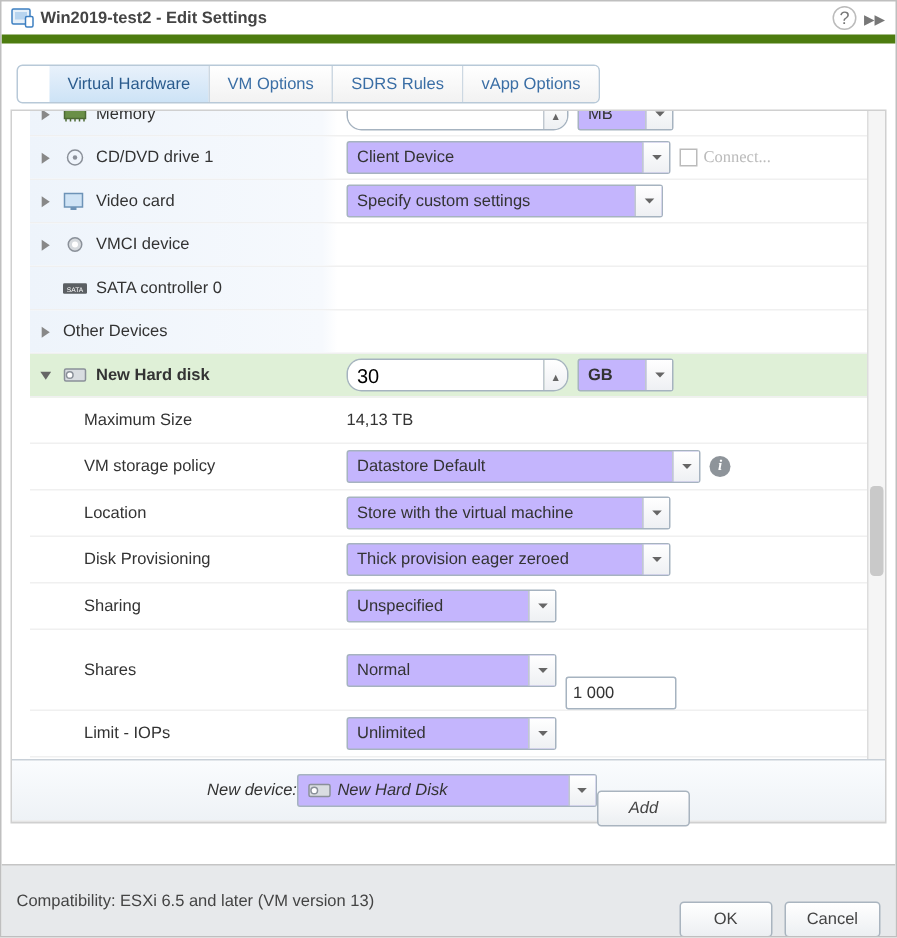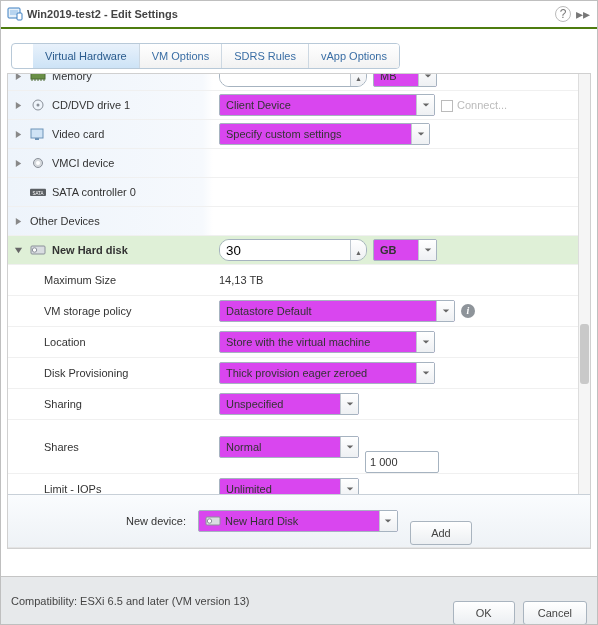--- a/index.html
+++ b/index.html
@@ -11,21 +11,21 @@
     background: #fff;
     width: 598px;
     height: 625px;
     position: relative;
     border: 1px solid #bfbfbf;
   }
   .titlebar {
     height: 28px;
     display: flex;
     align-items: center;
-    border-bottom: 2px solid #4d7c0f;
+    border-bottom: 6px solid #4d7c0f;
     padding: 0 6px;
   }
   .titlebar .title {
     flex: 1;
     font-weight: bold;
     color: #444;
     padding-left: 4px;
   }
   .help-icon, .expand-icon {
     width: 16px; height: 16px;
@@ -69,21 +69,21 @@
     height: 476px;
     position: relative;
     display: flex;
     flex-direction: column;
   }
   .scroll-area {
     overflow: hidden;
     flex: 1;
     position: relative;
   }
-  .rows { position: absolute; left: 0; right: 12px; top: -12px; }
+  .rows { position: absolute; left: 12px; right: 12px; top: -12px; }
   .scrollbar {
     position: absolute; right: 0; top: 0; bottom: 0; width: 12px;
     border-left: 1px solid #ddd;
     background: #f5f5f5;
   }
   .scrollbar .thumb {
     position: absolute; left: 1px; right: 1px; top: 250px; height: 60px;
     background: #c9c9c9;
     border-radius: 3px;
   }
@@ -124,21 +124,21 @@
     border: 1px solid #a6b3c0;
     border-radius: 2px;
     background: #fff;
     height: 22px;
     padding: 0 4px;
     color: #333;
   }
   .combo {
     display: inline-flex; align-items: center;
     padding: 0 0 0 6px;
-    background: #d946ef;
+    background: #c4b5fd;
     position: relative;
   }
   .combo .lbl { flex: 1; text-align: left; }
   .combo .caret {
     width: 18px; border-left: 1px solid #c0c8d0;
     display: flex; align-items: center; justify-content: center;
     background: linear-gradient(#fff,#eef0f3);
     height: 100%;
   }
   .combo .caret svg { width: 8px; height: 8px; }
@@ -150,30 +150,31 @@
   .spinner .btns { display: flex; flex-direction: column; border-left: 1px solid #c0c8d0; width: 16px; background: linear-gradient(#fff,#eef0f3); }
   .spinner .btns div { flex:1; display:flex; align-items:center; justify-content:center; font-size:7px; color:#666; }
   .spinner .btns div:first-child { border-bottom: 1px solid #c0c8d0; }
   .info-icon {
     width: 14px; height: 14px; border-radius: 50%;
     background: #8e949a; color: #fff; font-weight: bold; font-size: 10px;
     display: inline-flex; align-items: center; justify-content: center;
     font-style: italic; font-family: Georgia, serif;
   }
   .checkbox { width: 12px; height: 12px; border: 1px solid #bbb; display: inline-block; vertical-align: middle; margin-right: 4px; }
-  .disabled { color: #bbb; }
+  .disabled { color: #bbb; font-family: Liberation Serif, serif; }
   .new-device-bar {
     border-top: 1px solid #c8d0d8;
     border-bottom: 1px solid #e4e4e4;
     background: linear-gradient(#fafcfe,#eef2f6);
-    height: 54px;
+    height: 42px;
     display: flex;
     align-items: center;
     justify-content: center;
-    gap: 12px;
+    gap: 0;
+    font-style: italic;
   }
   .btn {
     display: inline-flex; align-items: center; justify-content: center;
     min-width: 62px; height: 24px;
     padding: 0 14px;
     border: 1px solid #a9b4bf; border-radius: 3px;
     background: linear-gradient(#ffffff,#eceff2);
     color: #444; cursor: pointer; margin-top: 24px;
   }
   .footer {

